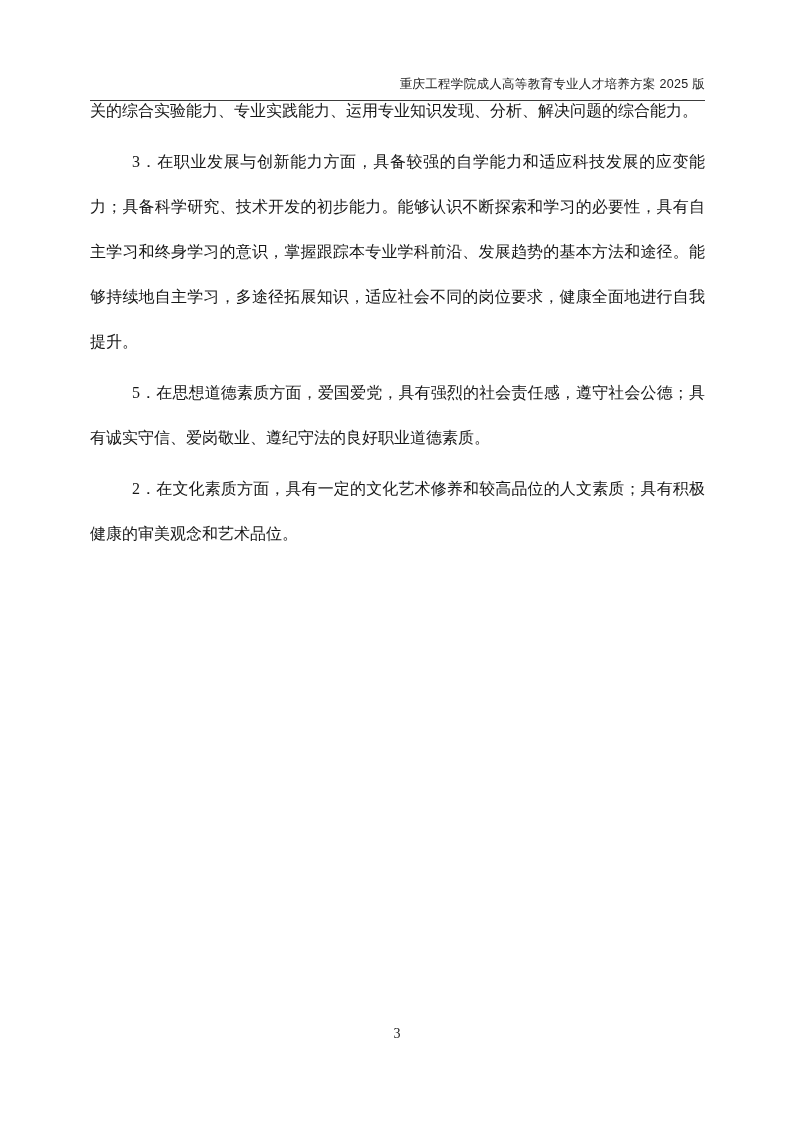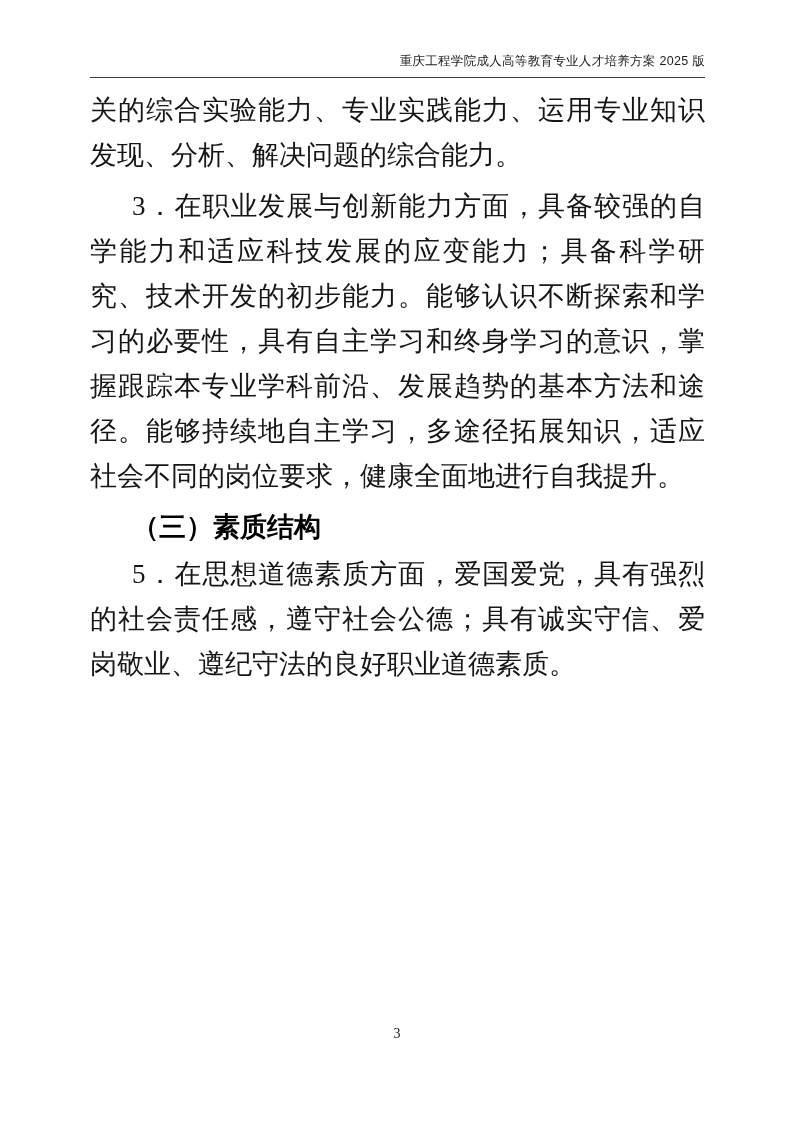--- a/index.html
+++ b/index.html
@@ -10,36 +10,36 @@
     position: relative;
     overflow: hidden;
     font-family: "Liberation Serif", "DejaVu Serif", serif;
     color: #121212;
   }
   .page-header {
     position: absolute;
     left: 90px;
     right: 89px;
     top: 0;
-    padding-top: 53px;
+    padding-top: 76px;
     padding-bottom: 7px;
     border-bottom: 1.5px solid #3c3c3c;
     text-align: right;
     font-family: "Liberation Sans", "DejaVu Sans", sans-serif;
     font-size: 12.5px;
     letter-spacing: 0.3px;
     color: #1c1c1c;
     white-space: nowrap;
   }
   .doc-body {
     position: absolute;
     left: 90px;
     right: 89px;
     top: 88px;
-    font-size: 27px;
+    font-size: 16px;
     line-height: 45px;
     text-align: justify;
     text-align-last: left;
     color: #161616;
   }
   .doc-body p { margin: 0 0 6px 0; }
   .doc-body p.indent { text-indent: 42px; }
   .doc-body p.heading {
     font-weight: bold;
     color: #000000;
@@ -59,19 +59,19 @@
 </head>
 <body>
 
 <div class="page-header">
   <span>重庆工程学院成人高等教育专业人才培养方案 2025 版</span>
 </div>
 
 <div class="doc-body">
     <p>关的综合实验能力、专业实践能力、运用专业知识发现、分析、解决问题的综合能力。</p>
     <p class="indent">3．在职业发展与创新能力方面，具备较强的自学能力和适应科技发展的应变能力；具备科学研究、技术开发的初步能力。能够认识不断探索和学习的必要性，具有自主学习和终身学习的意识，掌握跟踪本专业学科前沿、发展趋势的基本方法和途径。能够持续地自主学习，多途径拓展知识，适应社会不同的岗位要求，健康全面地进行自我提升。</p>
-    <p class="indent heading">（三）素质结构</p>
     <p class="indent">5．在思想道德素质方面，爱国爱党，具有强烈的社会责任感，遵守社会公德；具有诚实守信、爱岗敬业、遵纪守法的良好职业道德素质。</p>
+    <p class="indent">2．在文化素质方面，具有一定的文化艺术修养和较高品位的人文素质；具有积极健康的审美观念和艺术品位。</p>
   </div>
 
 <div class="page-footer">
   <span>3</span>
 </div>
 
 </body></html>

